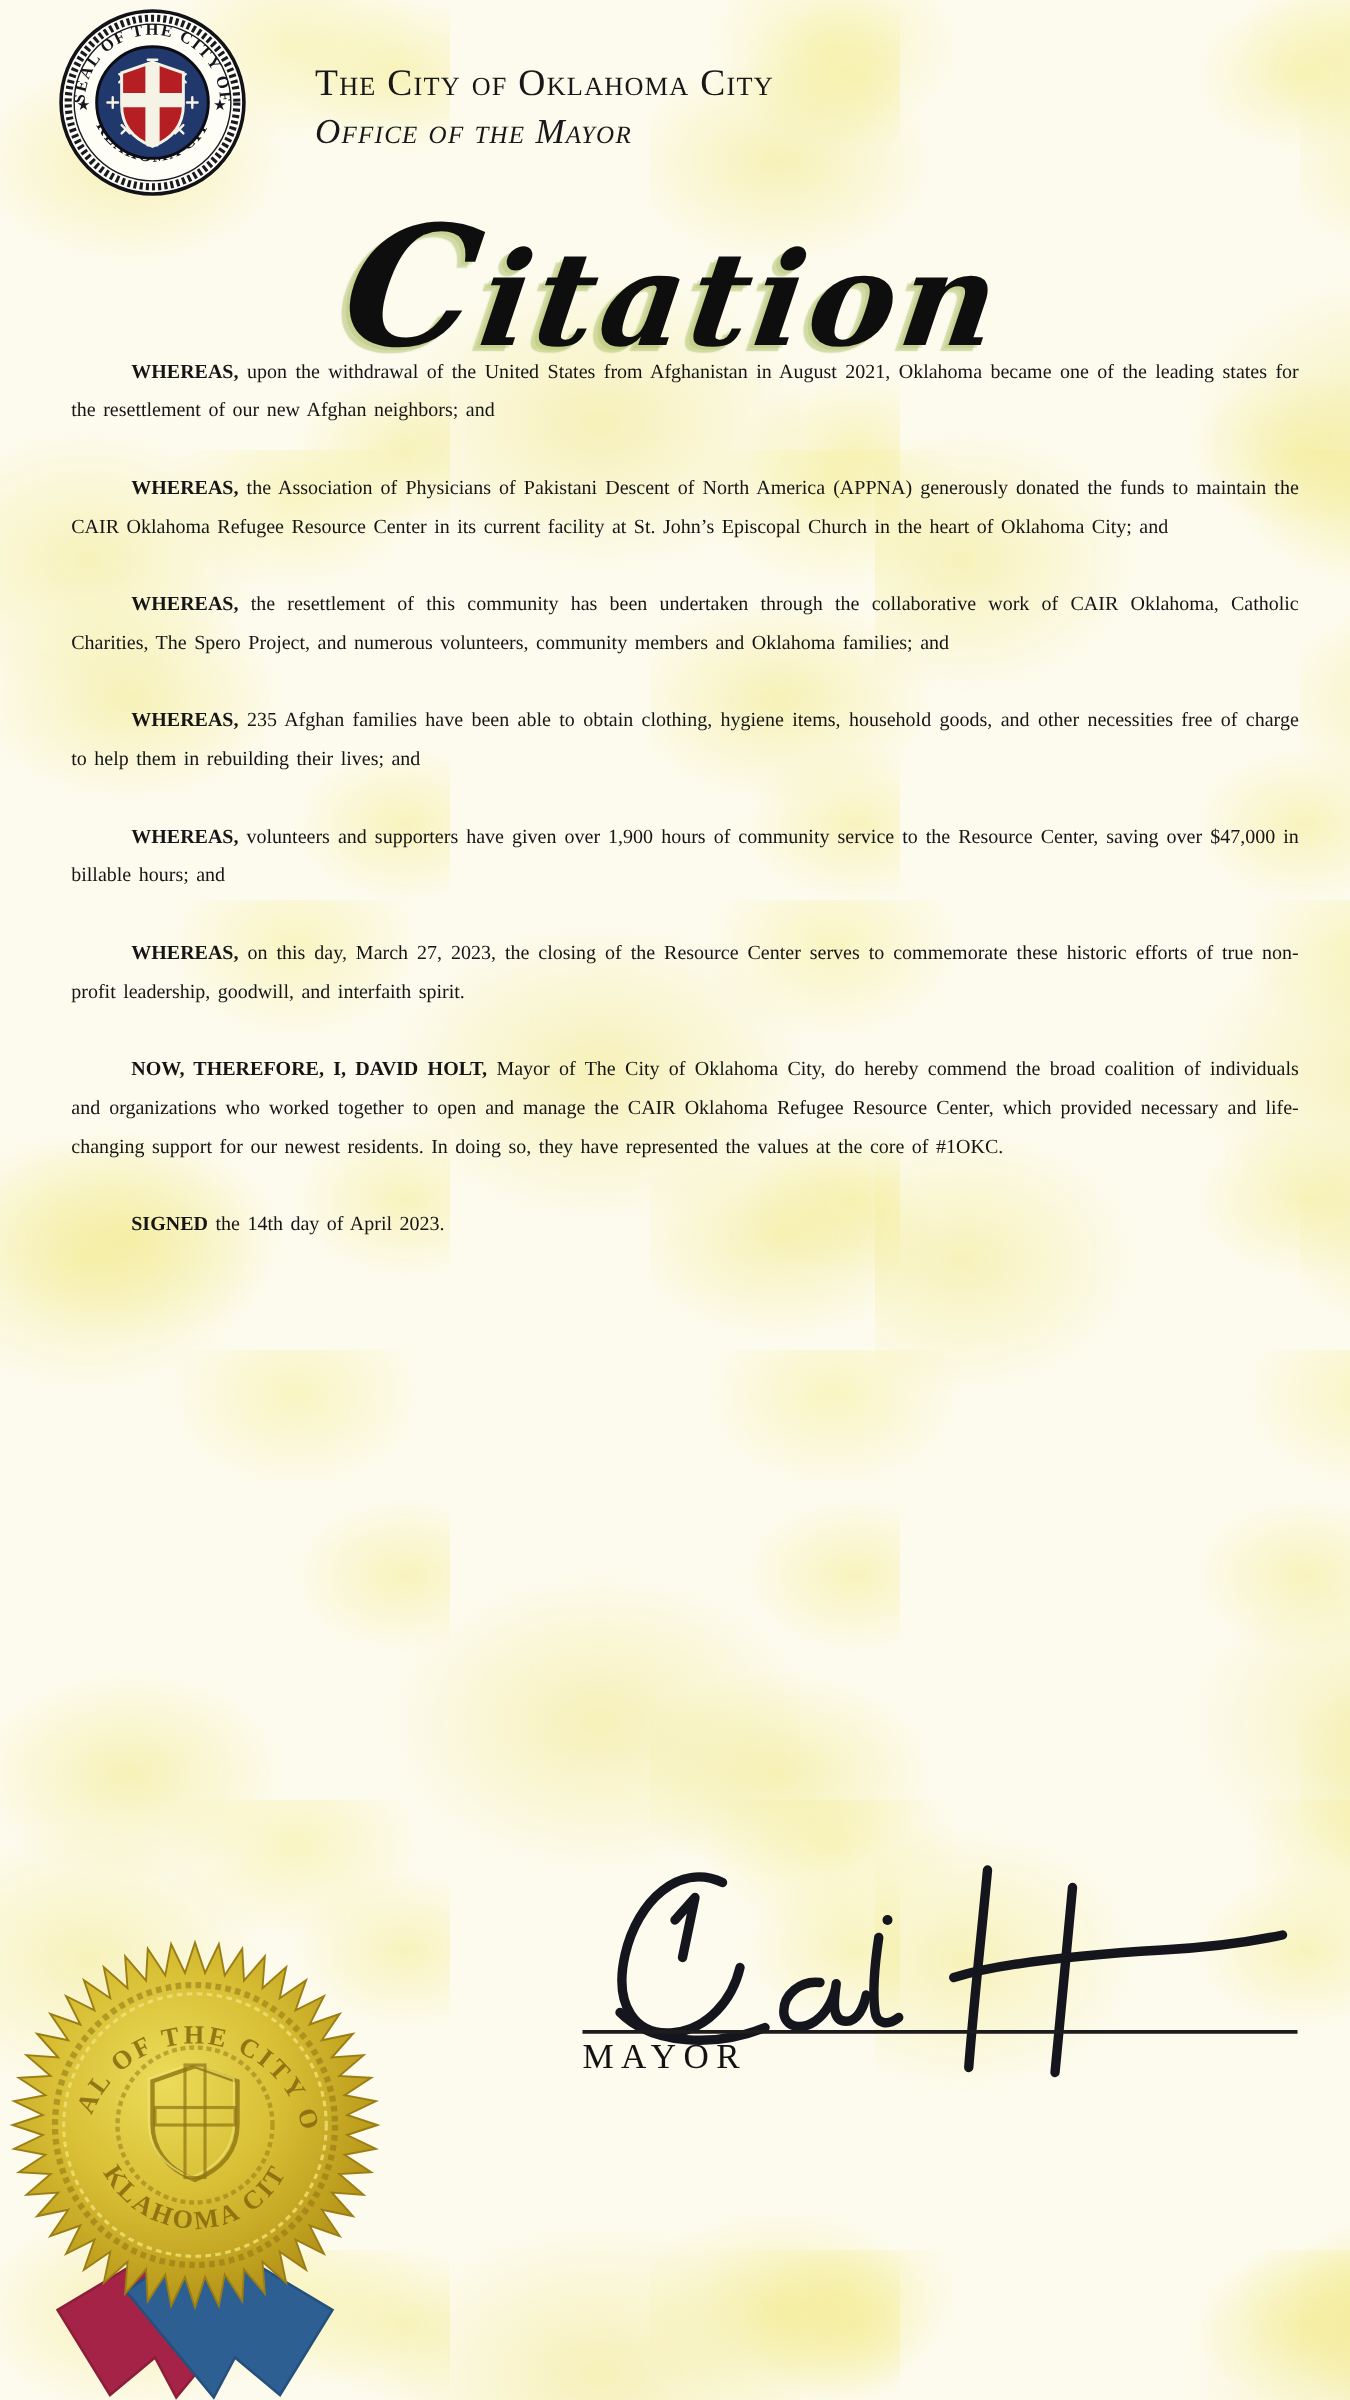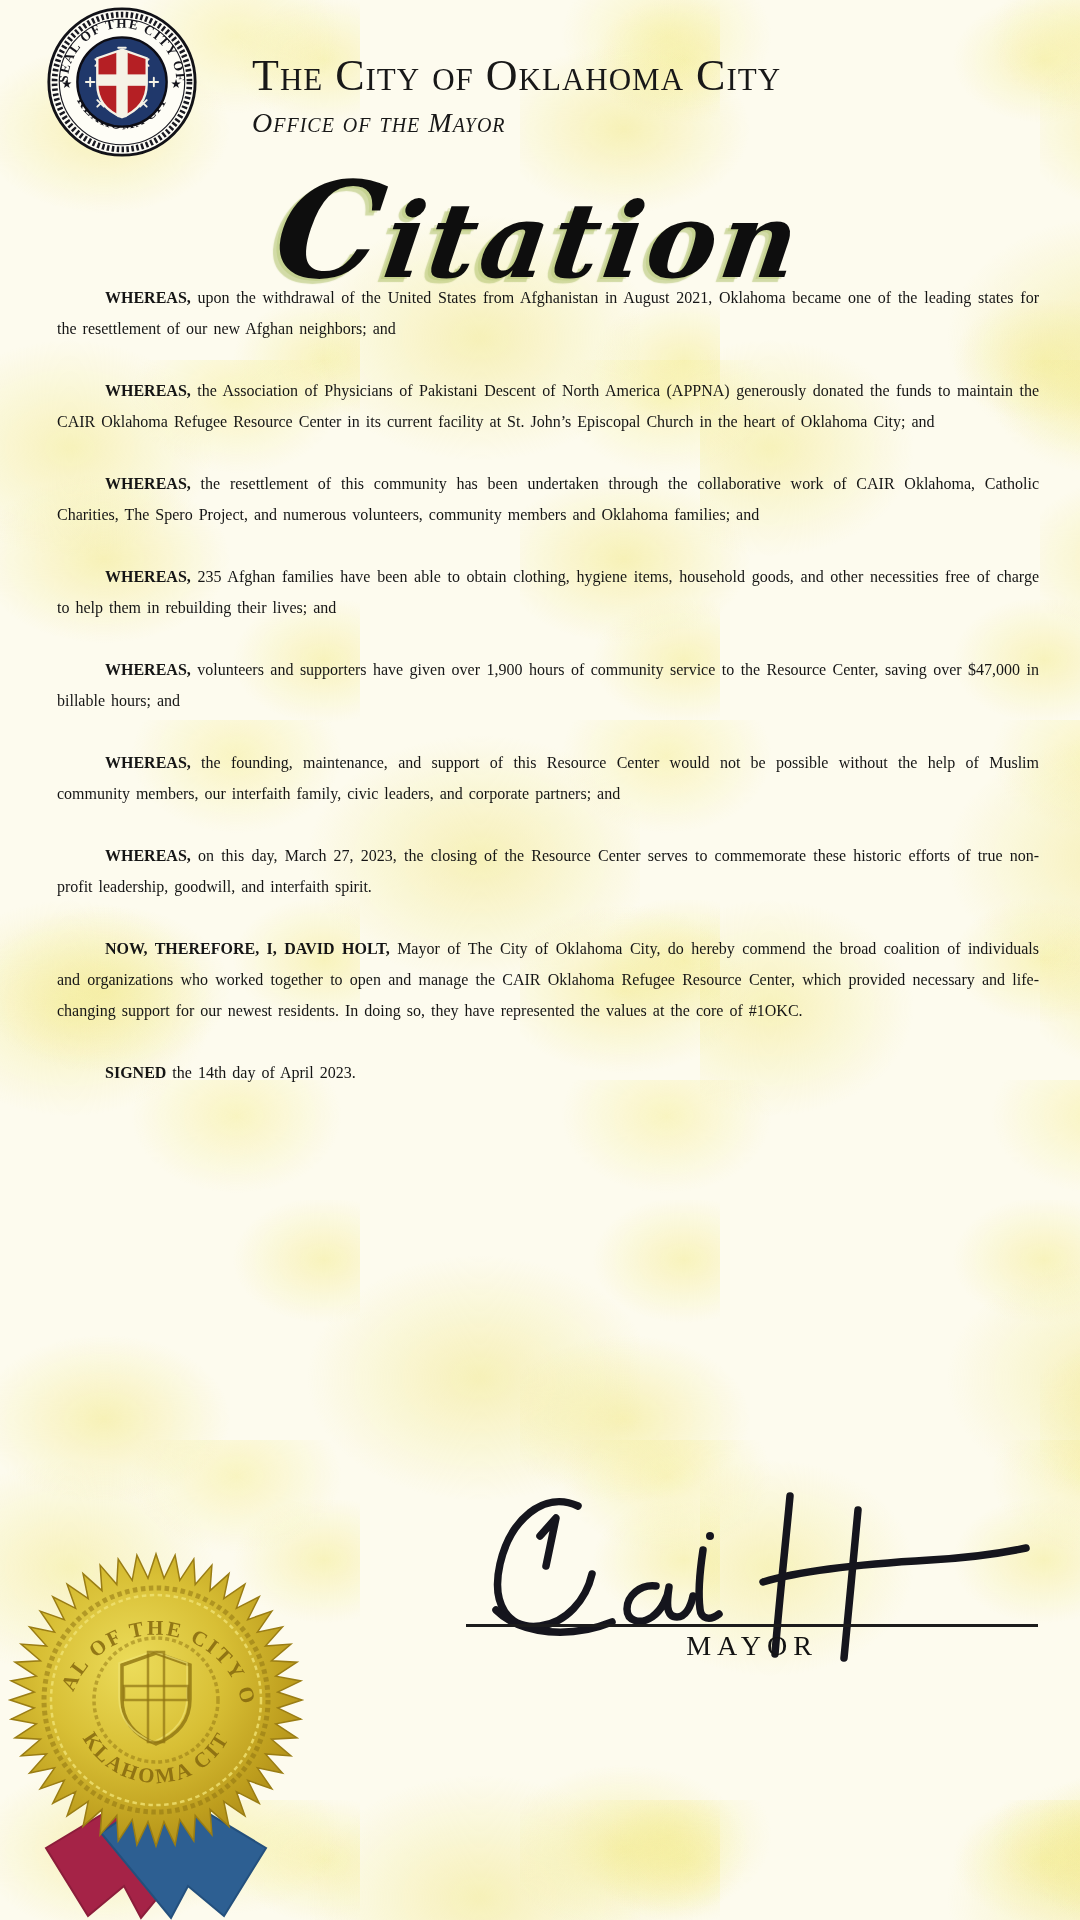--- a/index.html
+++ b/index.html
@@ -14,21 +14,21 @@
       radial-gradient(ellipse 200px 150px at 10% 80%, rgba(240,231,125,.45), rgba(240,231,125,0) 72%),
       radial-gradient(ellipse 130px 90px at 90% 20%, rgba(243,235,140,.5), rgba(243,235,140,0) 70%);
     background-size: 520px 430px, 640px 520px, 430px 360px, 700px 560px, 360px 300px;
     background-repeat:repeat;
     color:#141414;
   }
   
   .city-seal{position:absolute; left:46px; top:6px; width:152px; height:152px;}
   .header-text{position:absolute; left:252px; top:50px;}
   .header-line1{
-    font-variant:small-caps; font-weight:400; font-size:44px; letter-spacing:1px;
+    font-variant:small-caps; font-weight:400; font-size:30px; letter-spacing:1px;
     color:#181818; white-space:nowrap;
   }
   .header-line2{
     font-variant:small-caps; font-weight:400; font-size:28px; letter-spacing:1px;
     color:#181818; margin-top:6px; white-space:nowrap;font-style:italic;
   }
   
   .doc-title{
     position:absolute; left:0; top:152px; width:100%; text-align:center;
     font-family:"DejaVu Serif", serif; font-style:italic; font-weight:700;
@@ -43,21 +43,21 @@
     font-size:16px; line-height:31px; text-align:justify;
     color:#151515; word-spacing:2px;
   }
   .content p{margin:0 0 31px 0; text-indent:48px;}
   .content .lead{font-weight:700;}
   
   .sig-wrap{position:absolute; left:460px; top:1488px; width:585px; height:200px;}
   .sig-svg{position:absolute; left:0; top:0; width:585px; height:185px; overflow:visible;}
   .sig-line{position:absolute; left:6px; top:136px; width:572px; border-top:3px solid #1c1c1c;}
   .sig-title{
-    position:absolute; left:6px; top:142px; width:572px; text-align:center;
+    position:absolute; left:6px; top:142px; width:572px; text-align:left;
     font-size:28px; letter-spacing:6px; color:#131313;
   }
   
   .gold-seal{position:absolute; left:6px; top:1548px; width:320px; height:372px;}
   .seal-arc-text{font-family:"Liberation Serif", serif; font-weight:700;}
 </style>
 </head>
 <body>
 
 <div class="page">
@@ -105,21 +105,20 @@
   </div>
 
   <div class="doc-title">Citation</div>
 
   <div class="content" id="paras">
       <p><span class="lead">WHEREAS,</span> <span>upon the withdrawal of the United States from Afghanistan in August 2021, Oklahoma became one of the leading states for the resettlement of our new Afghan neighbors; and</span></p>
       <p><span class="lead">WHEREAS,</span> <span>the Association of Physicians of Pakistani Descent of North America (APPNA) generously donated the funds to maintain the CAIR Oklahoma Refugee Resource Center in its current facility at St. John’s Episcopal Church in the heart of Oklahoma City; and</span></p>
       <p><span class="lead">WHEREAS,</span> <span>the resettlement of this community has been undertaken through the collaborative work of CAIR Oklahoma, Catholic Charities, The Spero Project, and numerous volunteers, community members and Oklahoma families; and</span></p>
       <p><span class="lead">WHEREAS,</span> <span>235 Afghan families have been able to obtain clothing, hygiene items, household goods, and other necessities free of charge to help them in rebuilding their lives; and</span></p>
       <p><span class="lead">WHEREAS,</span> <span>volunteers and supporters have given over 1,900 hours of community service to the Resource Center, saving over $47,000 in billable hours; and</span></p>
-      <p><span class="lead">WHEREAS,</span> <span>the founding, maintenance, and support of this Resource Center would not be possible without the help of Muslim community members, our interfaith family, civic leaders, and corporate partners; and</span></p>
       <p><span class="lead">WHEREAS,</span> <span>on this day, March 27, 2023, the closing of the Resource Center serves to commemorate these historic efforts of true non-profit leadership, goodwill, and interfaith spirit.</span></p>
       <p><span class="lead">NOW, THEREFORE, I, DAVID HOLT,</span> <span>Mayor of The City of Oklahoma City, do hereby commend the broad coalition of individuals and organizations who worked together to open and manage the CAIR Oklahoma Refugee Resource Center, which provided necessary and life-changing support for our newest residents. In doing so, they have represented the values at the core of #1OKC.</span></p>
       <p><span class="lead">SIGNED</span> <span>the 14th day of April 2023.</span></p>
     </div>
 
   <div class="sig-wrap">
     <svg class="sig-svg" viewBox="0 0 585 185">
       <g fill="none" stroke="#15151d" stroke-width="7.5" stroke-linecap="round" stroke-linejoin="round">
         <path d="M118 18 C84 2 50 32 40 76 C31 116 48 142 80 138 C106 135 126 112 132 86"></path>
         <path d="M80 48 L96 30 L86 78"></path>

